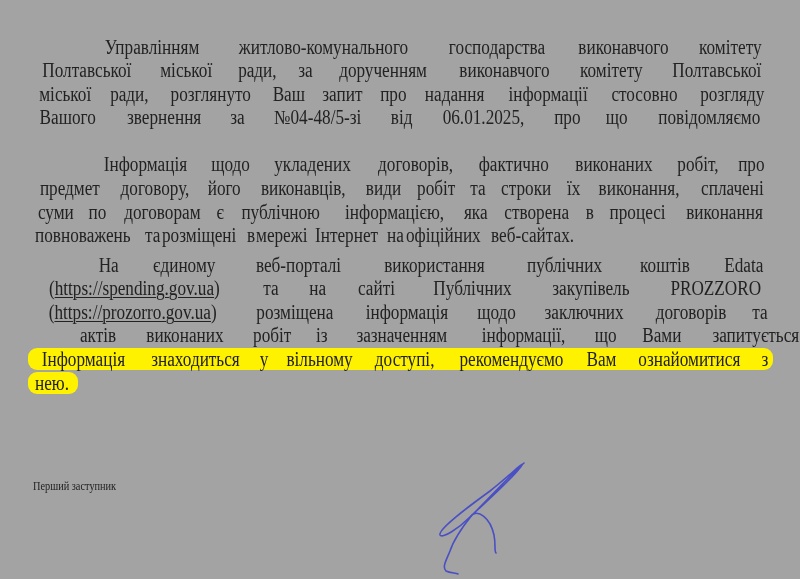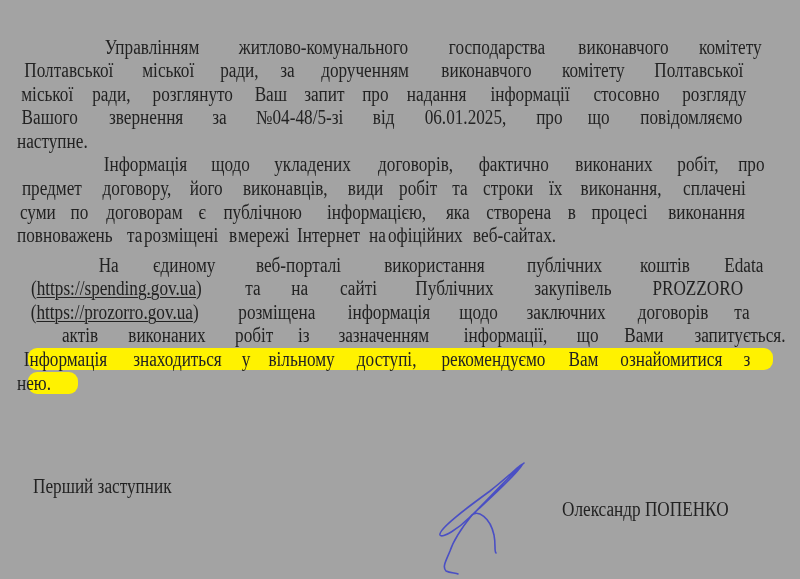--- a/index.html
+++ b/index.html
@@ -16,21 +16,21 @@
       color: #222222;
     }
     .page {
       position: absolute;
       left: 0; top: 0;
       width: 800px; height: 579px;
       background: #a3a3a3;
     }
     .line {
       position: absolute;
-      left: 17px;
+      left: 35px;
       width: 734px;
       height: 24px;
       line-height: 24px;
       font-size: 20px;
       white-space: nowrap;
       text-align: justify;
       text-align-last: justify;
     }
     .line.indent {
       left: 97px;
@@ -58,21 +58,21 @@
       color: #222222;
       cursor: pointer;
     }
     .hl-band {
       position: absolute;
       background: #fff200;
       border-radius: 9px;
     }
     .sig-text {
       position: absolute;
-      font-size: 20px;
+      font-size: 12px;
       line-height: 24px;
       white-space: nowrap;
     }
     .sig-text .w { transform-origin: left center; }
     .signature {
       position: absolute;
       left: 428px;
       top: 455px;
       width: 110px;
       height: 120px;
@@ -122,25 +122,20 @@
     <div class="just">
         <span class="w">Вашого</span>
         <span class="w">звернення</span>
         <span class="w">за</span>
         <span class="w">№04-48/5-зі</span>
         <span class="w">від</span>
         <span class="w">06.01.2025,</span>
         <span class="w">про</span>
         <span class="w">що</span>
         <span class="w">повідомляємо</span>
-      </div>
-  </div>
-  <div class="line" style="top:129px;">
-    <div class="just left">
-        <span class="w">наступне.</span>
       </div>
   </div>
 
   <div class="line indent" style="top:152px;">
     <div class="just">
         <span class="w">Інформація</span>
         <span class="w">щодо</span>
         <span class="w">укладених</span>
         <span class="w">договорів,</span>
         <span class="w">фактично</span>
@@ -263,17 +258,14 @@
 
   <div class="sig-text" style="left:33px; top:474px;">
     <span class="w">Перший заступник</span>
   </div>
 
   <svg class="signature" viewBox="0 0 110 120">
     <path d="M96 8 C 80 22, 60 45, 42 62 C 30 74, 14 84, 12 80 C 10 74, 40 52, 62 36 C 80 22, 96 6, 94 10 C 88 20, 60 45, 44 60 C 50 55, 62 62, 66 80 C 68 90, 66 96, 68 98" fill="none" stroke="#4a4fc4" stroke-width="1.6" stroke-linecap="round" stroke-linejoin="round"></path>
     <path d="M44 60 C 36 70, 26 84, 22 96 C 18 106, 14 112, 18 116 C 22 118, 28 118, 30 119" fill="none" stroke="#4a4fc4" stroke-width="1.6" stroke-linecap="round" stroke-linejoin="round"></path>
   </svg>
 
-  <div class="sig-text" style="left:562px; top:497px;">
-    <span class="w">Олександр ПОПЕНКО</span>
-  </div>
 
 </div>
 
 </body></html>

